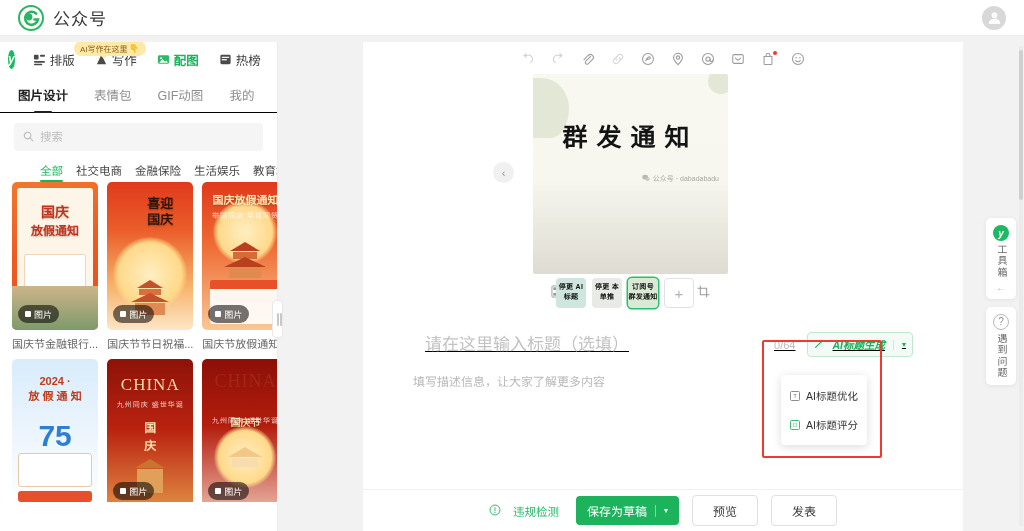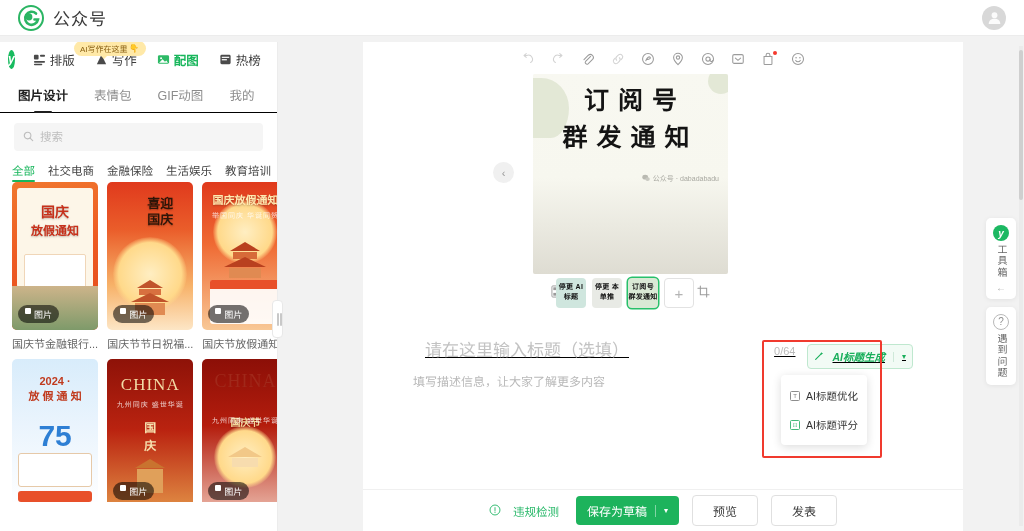--- a/index.html
+++ b/index.html
@@ -81,21 +81,21 @@
   }
   .searchbox input {
     border: none; background: transparent; outline: none;
     font-size: 11.5px; color: #333; width: 100%;
     font-family: inherit;
   }
   .searchbox input::placeholder { color: #bdbdbd; }
 
   .cats {
     display: flex; gap: 13px; padding: 11px 12px 0 12px;
-    font-size: 11.5px; color: #444; white-space: nowrap; overflow: hidden;
+    font-size: 11.5px; color: #444; white-space: nowrap; overflow: hidden; margin-left: 28px;
   }
   .cat { cursor: pointer; padding-bottom: 4px; position: relative; }
   .cat.active { color: #18b65c; }
   .cat.active:after {
     content: ""; position: absolute; bottom: 0; left: 0; right: 0;
     height: 2px; background: #18b65c; border-radius: 2px;
   }
 
   .filters {
     display: flex; align-items: center; padding: 8px 12px 8px 12px;
@@ -115,21 +115,21 @@
   }
   .card { cursor: pointer; }
   .thumb {
     width: 100%; height: 148px; border-radius: 5px;
     position: relative; overflow: hidden;
   }
   .thumb-tag {
     position: absolute; left: 6px; bottom: 7px;
     background: rgba(0,0,0,.55); color: #fff; font-size: 9px;
     padding: 2.5px 7px; border-radius: 9px;
-    display: flex; align-items: flex-start; gap: 3px;
+    display: flex; align-items: center; gap: 3px;
   }
   .thumb-tag .sq {
     width: 6px; height: 6px; border-radius: 1px; background: #fff;
   }
   .card-caption {
     font-size: 11px; color: #666; margin-top: 5px;
     white-space: nowrap; overflow: hidden; text-overflow: ellipsis;
   }
   .tpl-title {
     position: absolute; left: 0; right: 0; top: 18px;
@@ -248,21 +248,21 @@
   .title-input {
     flex: 1; border: none; outline: none; background: transparent;
     font-size: 17px; color: #222; font-family: inherit;
   }
   .title-input::placeholder { color: #c2c2c2; }
   .counter { font-size: 11px; color: #bbb; margin-right: 12px; }
   .ai-btn {
     border: 1px solid #bfe8cf; background: #f2fbf5; color: #1aaf5c;
     font-size: 10.5px; border-radius: 4px; padding: 4px 6px;
     display: flex; align-items: center; gap: 8px; cursor: pointer;
-    font-style: italic; font-weight: bold; white-space: nowrap; margin-top: 12px;
+    font-style: italic; font-weight: bold; white-space: nowrap;
   }
   .ai-btn .sep { width: 1px; height: 10px; background: #cfe9d9; }
   .desc-row {
     position: absolute; left: 50px; top: 330px; font-size: 12px; color: #b9b9b9;
   }
 
   .dropdown {
     position: absolute; left: 781px; top: 375px; width: 86px;
     background: #fff; border-radius: 4px;
     box-shadow: 0 2px 10px rgba(0,0,0,.14); padding: 6px 0; z-index: 12;
@@ -623,21 +623,21 @@
     </div>
 
     <div class="canvas-wrap">
       <div class="prev-arrow">‹</div>
 
       <div class="canvas">
         <div class="canvas-art"></div>
         <div class="cv-leaf"></div>
         <div class="cv-leaf2"></div>
         <div class="cv-title">
-          <span>订阅号</span><br>
+          <br>
           <span>群发通知</span>
         </div>
         <div class="cv-credit">
           <span>
             <svg width="8" height="8" viewBox="0 0 10 10">
                 <ellipse cx="4" cy="4" rx="3.6" ry="3" fill="#b9b9b1"></ellipse>
                 <ellipse cx="7" cy="6.3" rx="2.8" ry="2.3" fill="#c9c9c1"></ellipse>
               </svg>
           </span>
           <span>公众号 · dabadabadu</span>

